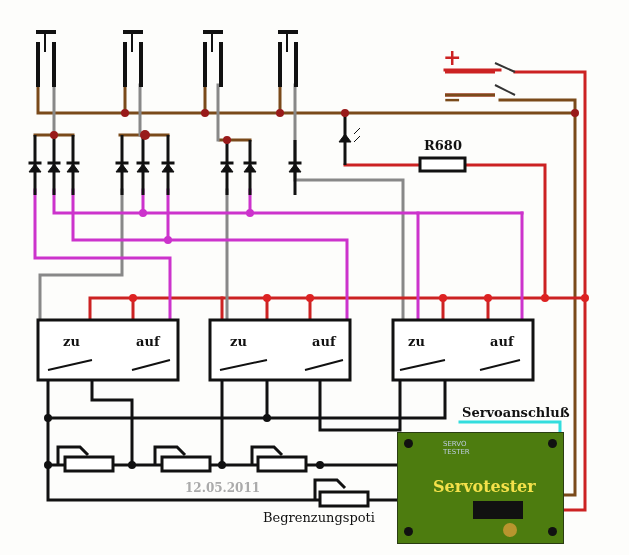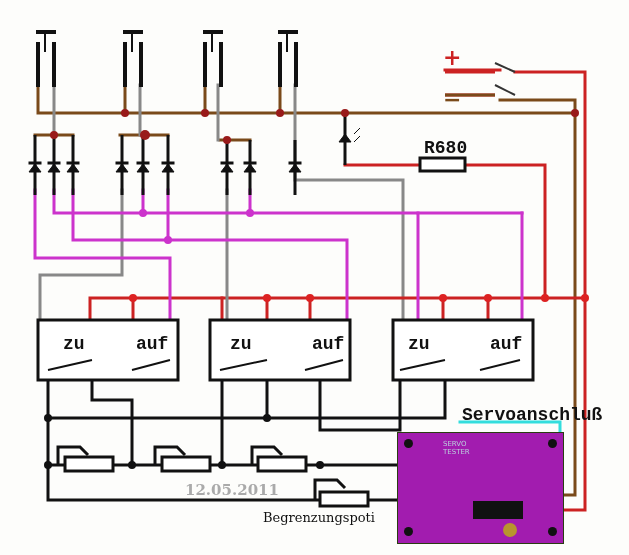--- a/index.html
+++ b/index.html
@@ -1,23 +1,23 @@
 <!DOCTYPE html>
 <html><head>
 <meta charset="utf-8">
 <style>
   html,body{margin:0;padding:0;background:#ffffff;}
   #wrap{position:relative;width:629px;height:555px;overflow:hidden;background:#fdfdfb;}
   svg{position:absolute;left:0;top:0;}
   .lbl{position:absolute;font-family:"DejaVu Serif","Liberation Serif",serif;color:#111;white-space:nowrap;}
   .big{font-size:22px;font-weight:bold;}
-  .mid{font-size:18px;font-weight:bold;font-family:Liberation Mono, monospace;}
+  .mid{font-size:13px;font-weight:bold;}
   .small{font-size:13px;}
-  .date{font-size:15px;color:#aaa;font-weight:bold;}
-  .pcb{position:absolute;left:397px;top:432px;width:165px;height:110px;background:#a21caf;border:1px solid #2a3d12;}
+  .date{font-size:12px;color:#aaa;font-weight:bold;}
+  .pcb{position:absolute;left:397px;top:432px;width:165px;height:110px;background:#4d7c0f;border:1px solid #2a3d12;}
   .pcbtxt{position:absolute;font-family:"DejaVu Serif","Liberation Serif",serif;font-weight:bold;font-size:16px;color:#f4e14a;}
   .hole{position:absolute;width:9px;height:9px;border-radius:50%;background:#111;}
 </style>
 </head>
 <body>
 
 <div id="wrap">
 <svg width="629" height="555" viewBox="0 0 629 555">
   <g fill="none" stroke-linecap="square">
 
@@ -177,14 +177,15 @@
 
 <div class="pcb">
   <div class="hole" style="left:6px;top:6px;"></div>
   <div class="hole" style="left:150px;top:6px;"></div>
   <div class="hole" style="left:6px;top:94px;"></div>
   <div class="hole" style="left:150px;top:94px;"></div>
   <div style="position:absolute;left:45px;top:7px;font:7px 'DejaVu Sans',sans-serif;color:#bcd;">SERVO</div>
   <div style="position:absolute;left:45px;top:15px;font:7px 'DejaVu Sans',sans-serif;color:#bcd;">TESTER</div>
   <div style="position:absolute;left:75px;top:68px;width:50px;height:18px;background:#111;"></div>
   <div style="position:absolute;left:105px;top:90px;width:14px;height:14px;border-radius:50%;background:#b8952e;"></div>
+  <div class="pcbtxt" style="left:35px;top:44px;">Servotester</div>
 </div>
 </div>
 
 </body></html>

